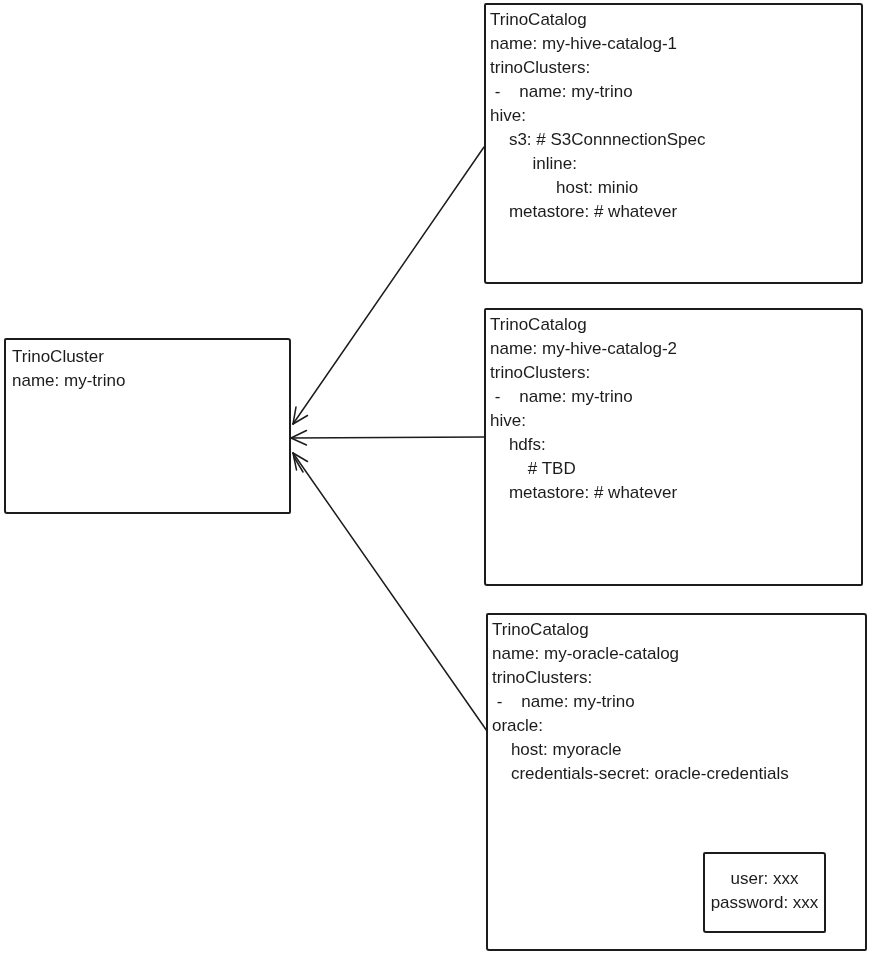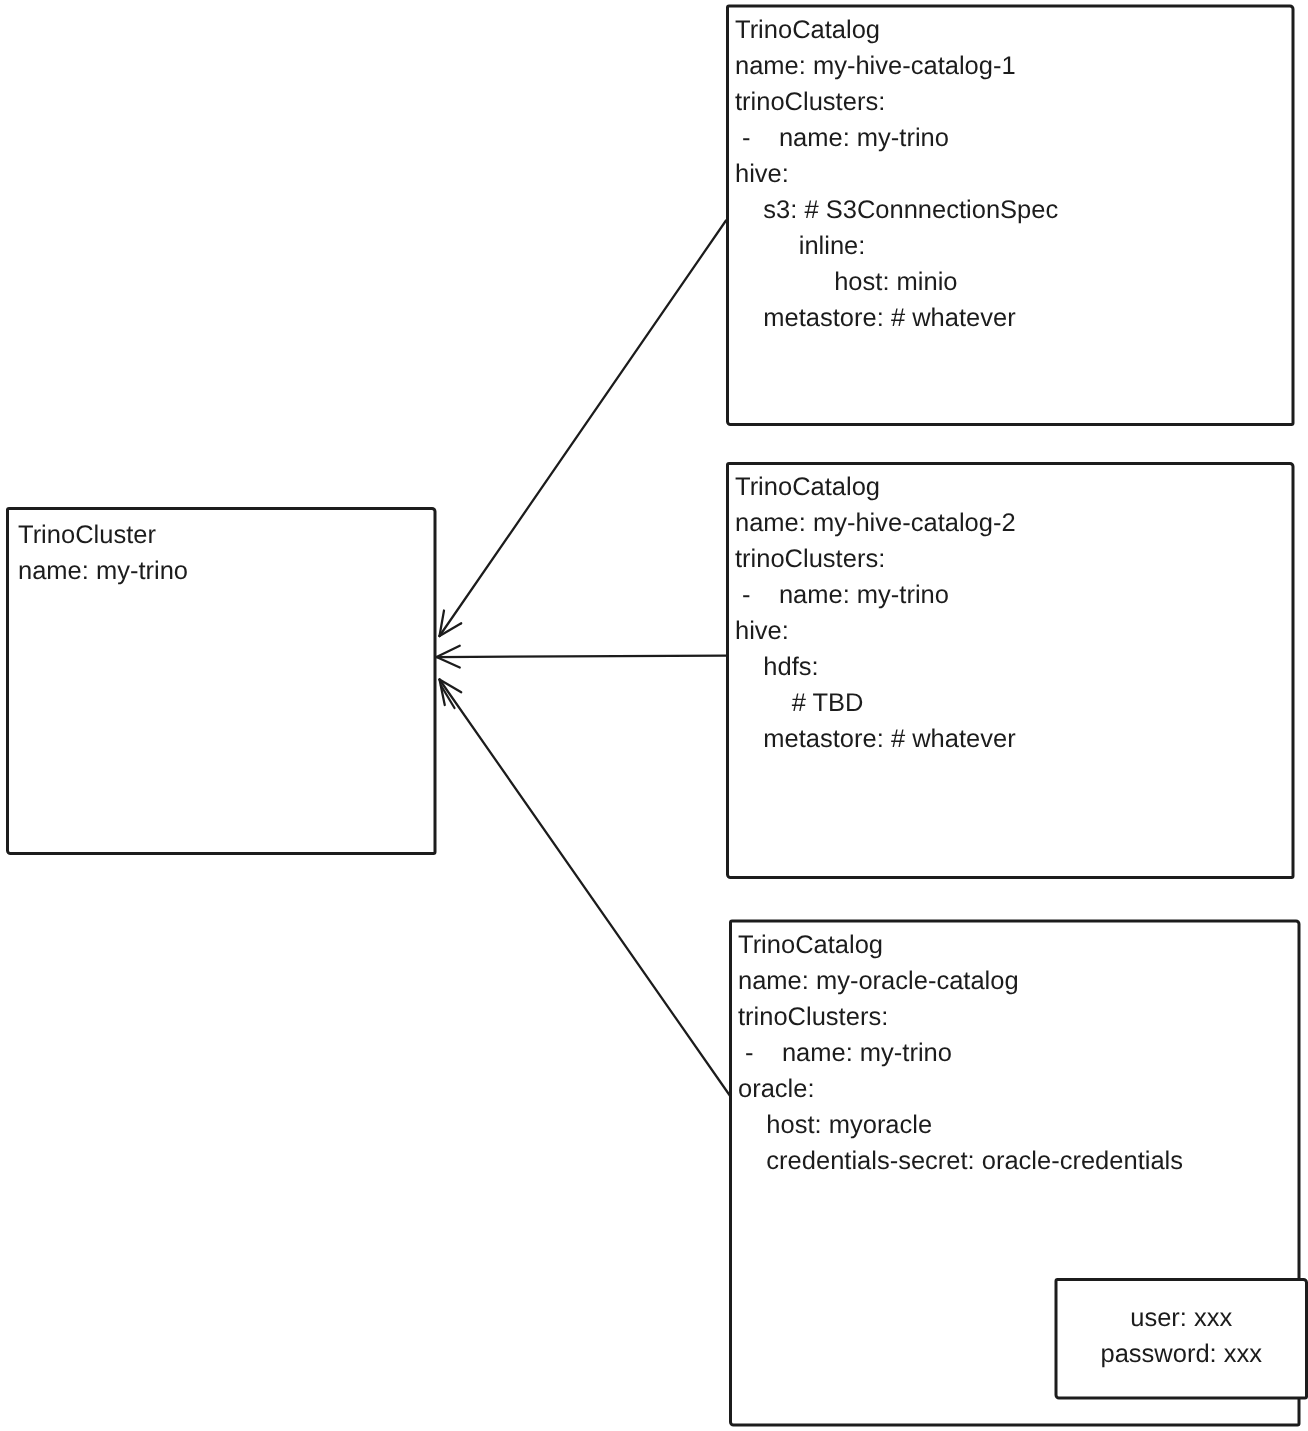--- a/index.html
+++ b/index.html
@@ -34,26 +34,26 @@
   .txt {
     margin: 0;
     padding: 3px 4px;
     font-family: "Liberation Sans", sans-serif;
     font-size: 17px;
     line-height: 24px;
     white-space: pre;
     color: var(--ink, #1c1c1c);
   }
   
-  #cluster-box  { left: 4px;   top: 338px; width: 287px; height: 232px; }
+  #cluster-box  { left: 4px;   top: 338px; width: 287px; height: 176px; }
   #cluster-box .txt { padding: 5px 6px; }
   #catalog1-box { left: 484px; top: 3px;   width: 379px; height: 281px; }
   #catalog2-box { left: 484px; top: 308px; width: 379px; height: 278px; }
   #catalog3-box { left: 486px; top: 613px; width: 381px; height: 338px; }
-  #secret-box   { left: 703px; top: 852px; width: 169px; height: 81px; }
+  #secret-box   { left: 703px; top: 852px; width: 123px; height: 81px; }
   #secret-box .txt {
     padding: 13px 2px 0 2px;
     text-align: center;
   }
 </style>
 </head>
 <body>
 
 <div class="canvas">
 

